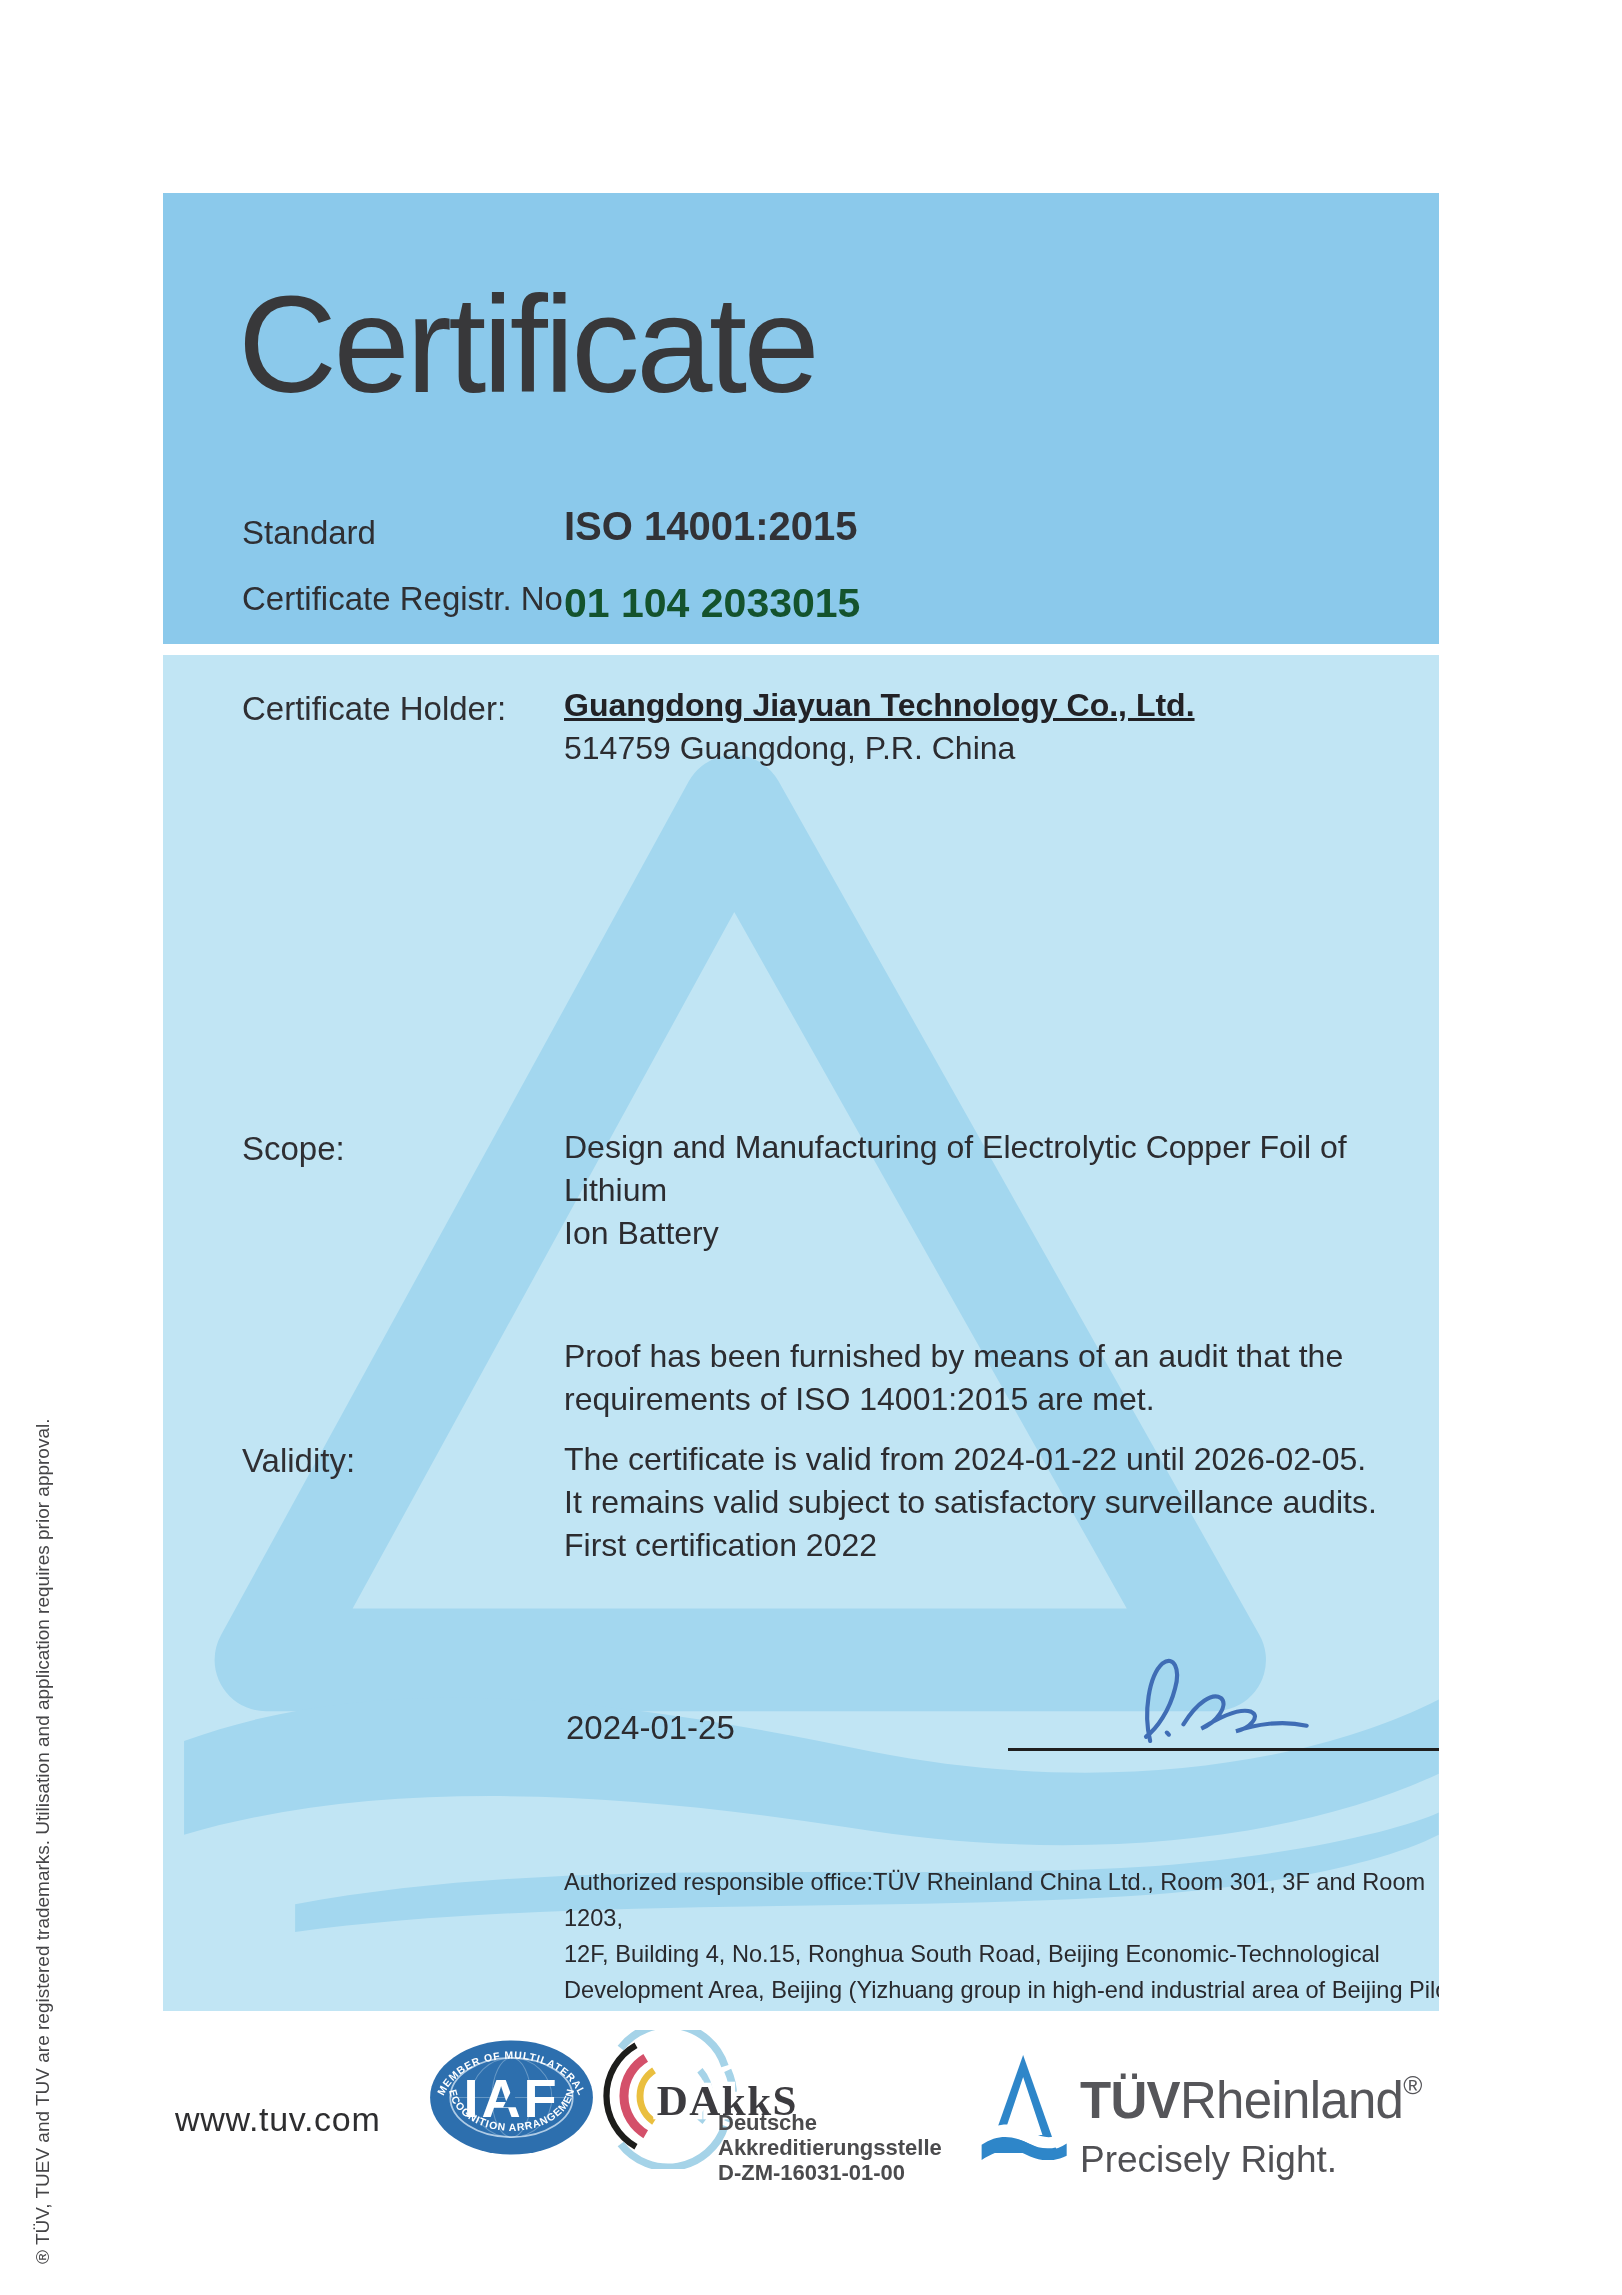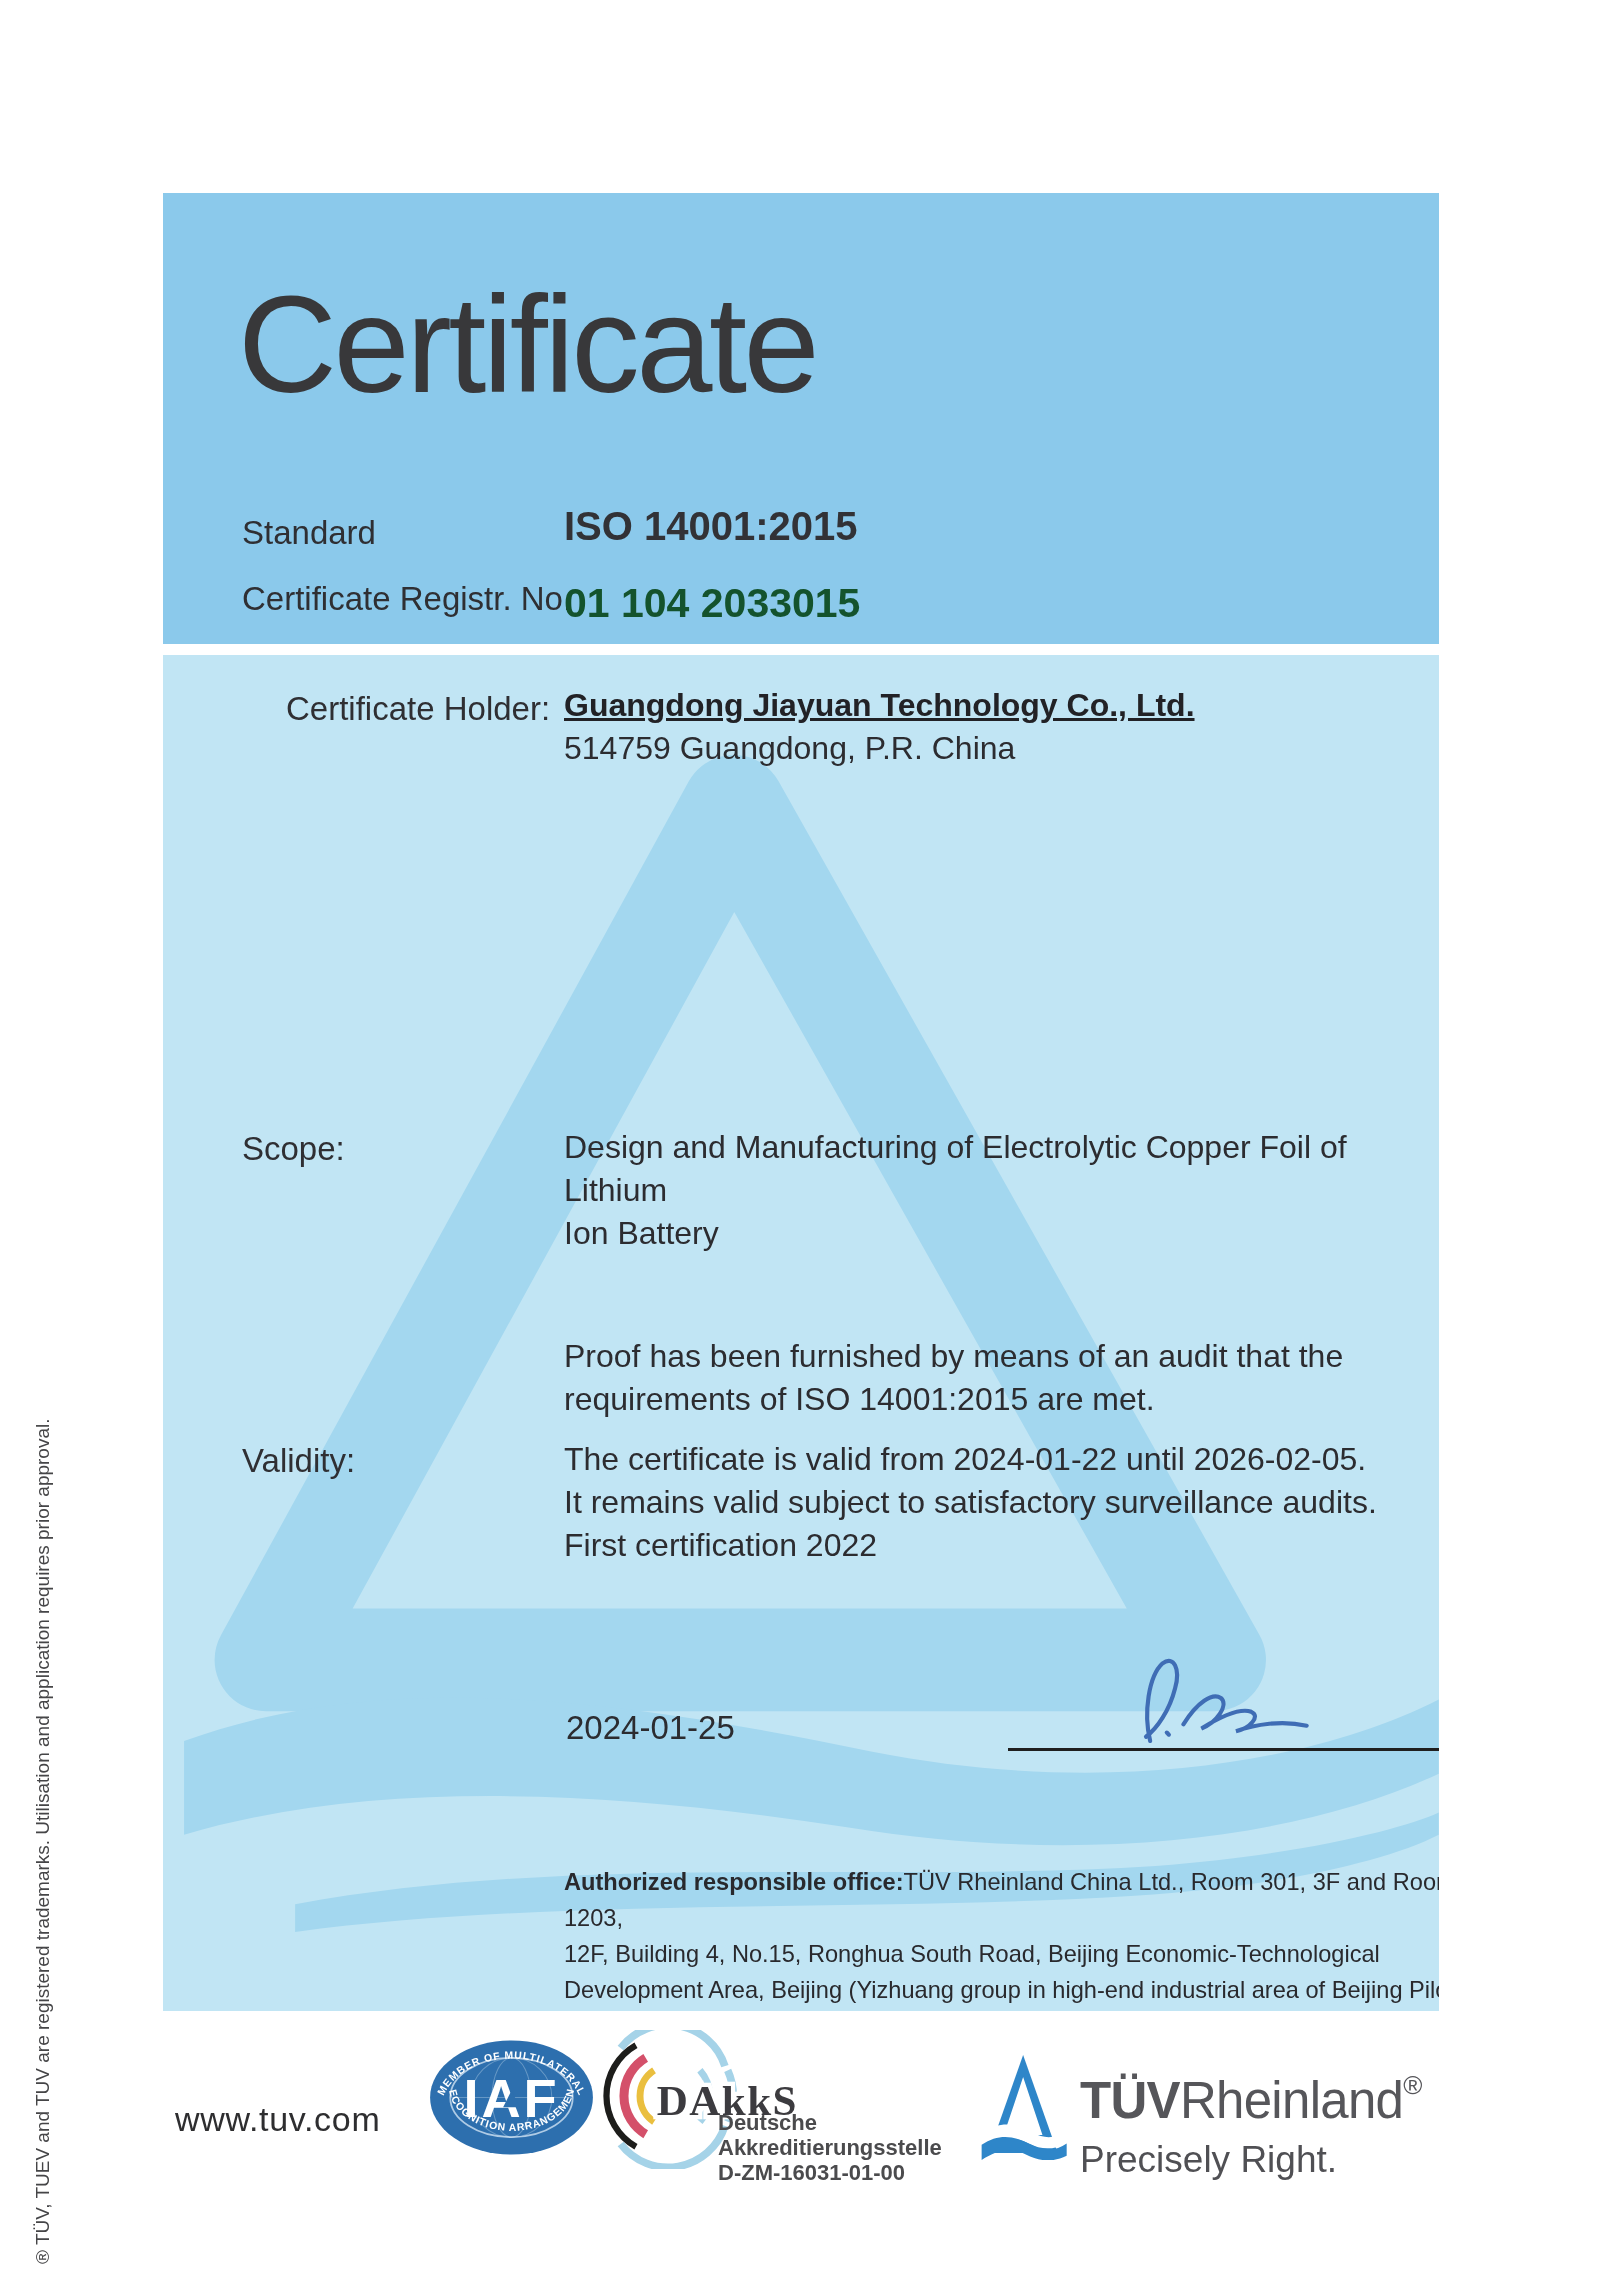--- a/index.html
+++ b/index.html
@@ -18,21 +18,21 @@
   .hdr-value-reg{font-size:41px;font-weight:700;color:#14532d;}
 
   
   .lbl{font-size:33px;color:#2f2f33;}
   .val{font-size:32px;line-height:43px;color:#2c2c30;}
   .val b{font-weight:700;color:#222226;text-decoration:underline;}
   .date{font-size:33px;color:#2c2c30;}
   .sig-line{background:#1f1f1f;}
   .sig-block{font-size:25px;line-height:31px;text-align:right;color:#2c2c30;}
   .office{font-size:23.6px;line-height:36px;color:#29292d;width:909px;}
-  .office .bold{font-weight:700;}
+  .office .bold{font-weight:400;}
 
   
   .website{font-size:34px;color:#2e2e30;letter-spacing:0.7px;}
   .dakks-info{font-size:22px;line-height:25px;font-weight:700;color:#4b4b4d;}
   .tuv-brand{font-size:51px;color:#56565a;letter-spacing:-0.7px;white-space:nowrap;}
   .tuv-brand .b{font-weight:700;}
   .tuv-reg{font-size:26px;vertical-align:23.6px;}
   .tuv-tagline{font-size:37px;color:#505054;margin-top:9.7px;}
 
   
@@ -59,21 +59,21 @@
   <div class="abs panel-body">
 
     <svg class="abs" style="left:0;top:0;" width="1276" height="1356" viewBox="0 0 1838 1954">
       <path d="M 822,218 L 1515,1448 L 148,1448 Z" fill="none" stroke="#a3d7ef" stroke-width="148" stroke-linejoin="round"></path>
       <path d="M 30,1565 C 330,1455 680,1510 1020,1580 C 1350,1645 1650,1600 1838,1505
                L 1838,1612 C 1640,1705 1330,1745 990,1690 C 640,1635 300,1620 30,1700 Z" fill="#a3d7ef"></path>
       <path d="M 190,1800 C 600,1725 1050,1770 1430,1745 C 1650,1728 1790,1690 1838,1668
                L 1838,1700 C 1760,1740 1600,1775 1400,1788 C 1020,1812 560,1790 190,1840 Z" fill="#a3d7ef"></path>
     </svg>
 
-    <div class="abs lbl" style="left:79px;top:35px;margin-left:44px;">Certificate Holder:</div>
+    <div class="abs lbl" style="left:79px;top:35px;">Certificate Holder:</div>
     <div class="abs val" style="left:401px;top:29px;">
       <div><b>Guangdong Jiayuan Technology Co., Ltd.</b></div>
       <div>514759 Guangdong, P.R. China</div>
     </div>
 
     <div class="abs lbl" style="left:79px;top:475px;">Scope:</div>
     <div class="abs val" style="left:401px;top:471px;">
       <div>Design and Manufacturing of Electrolytic Copper Foil of Lithium</div>
       <div>Ion Battery</div>
     </div>

